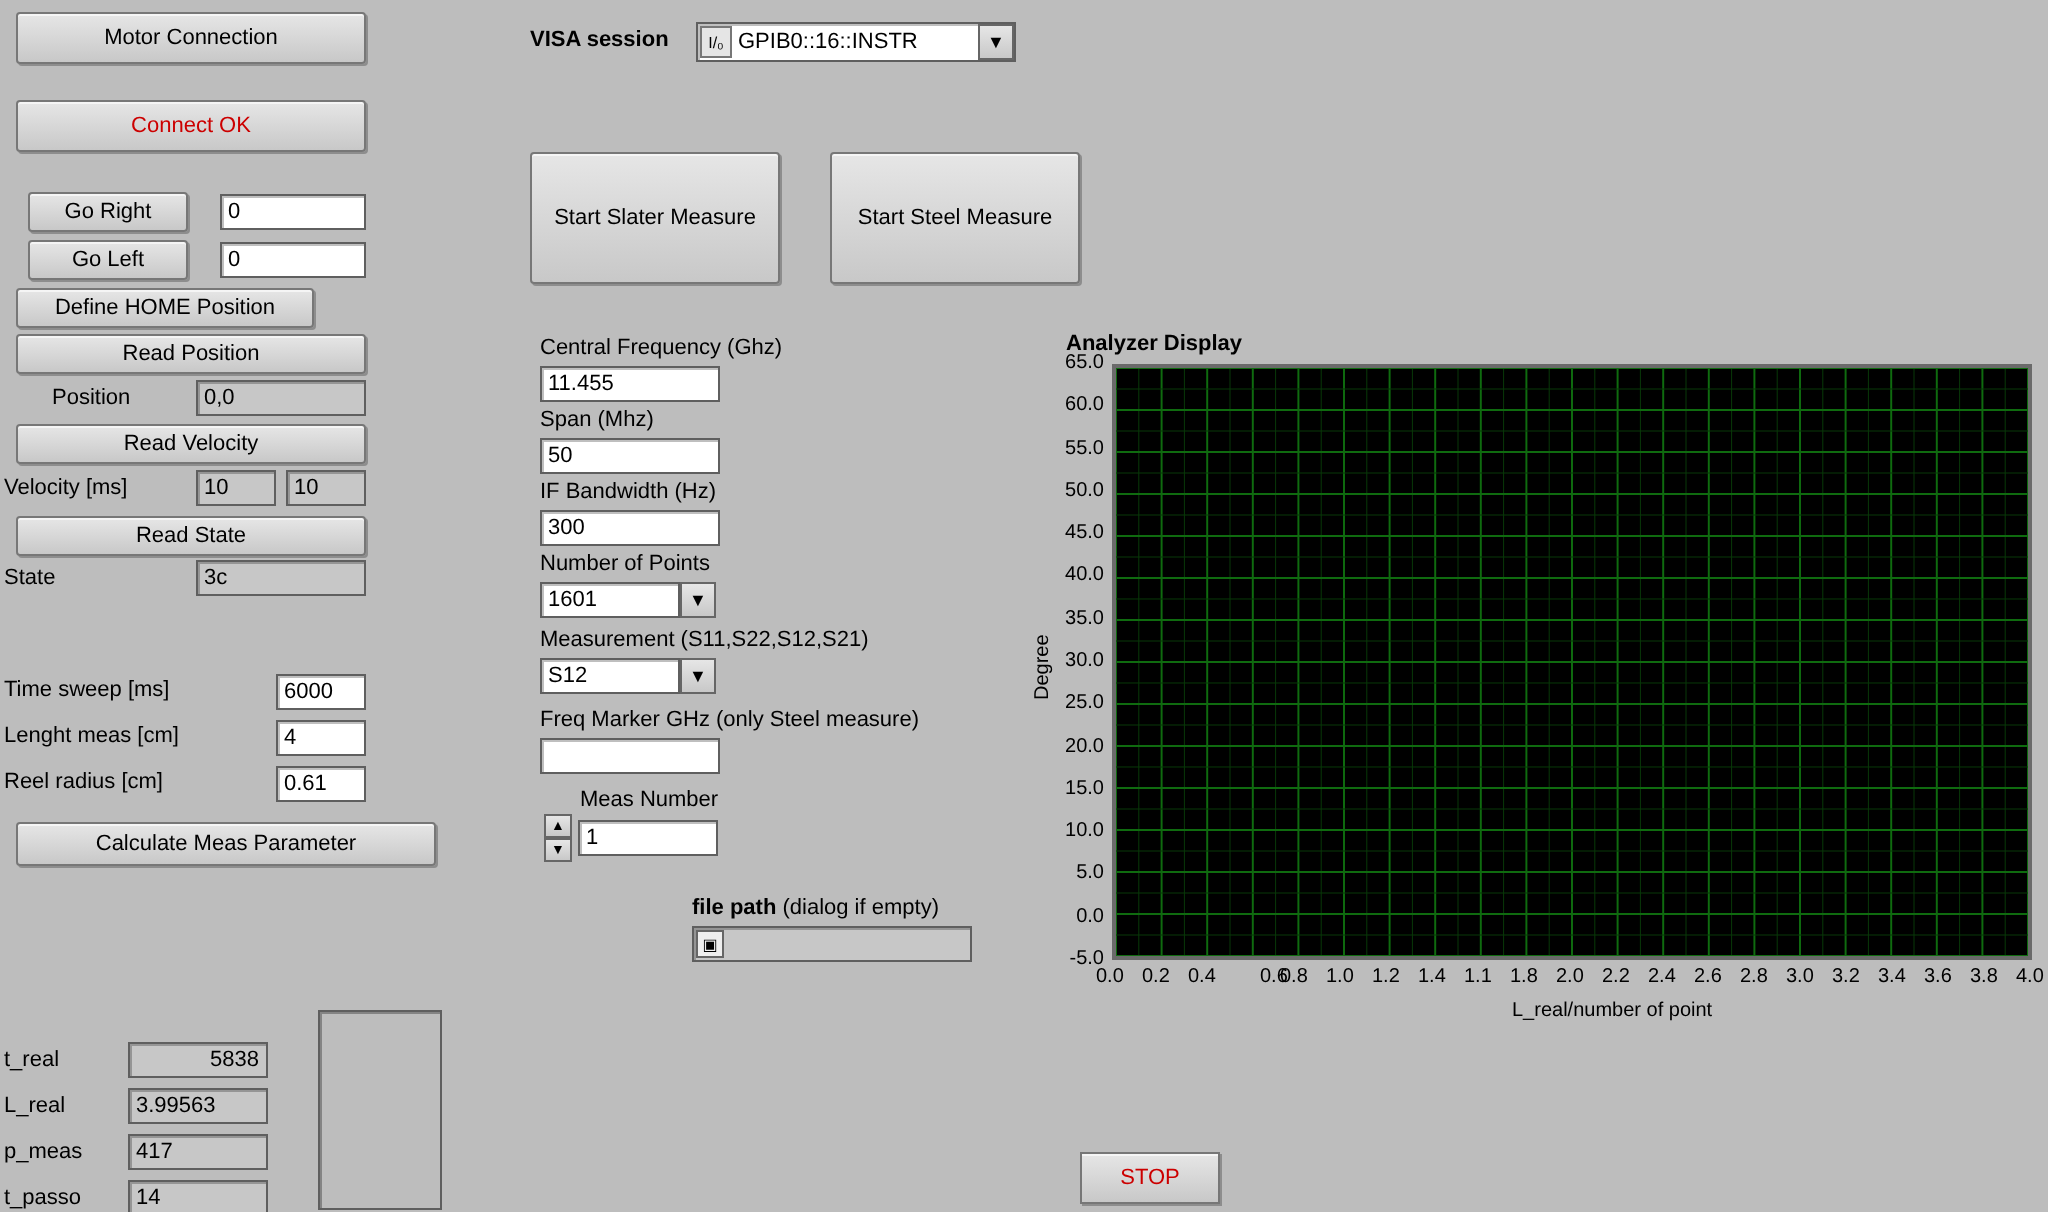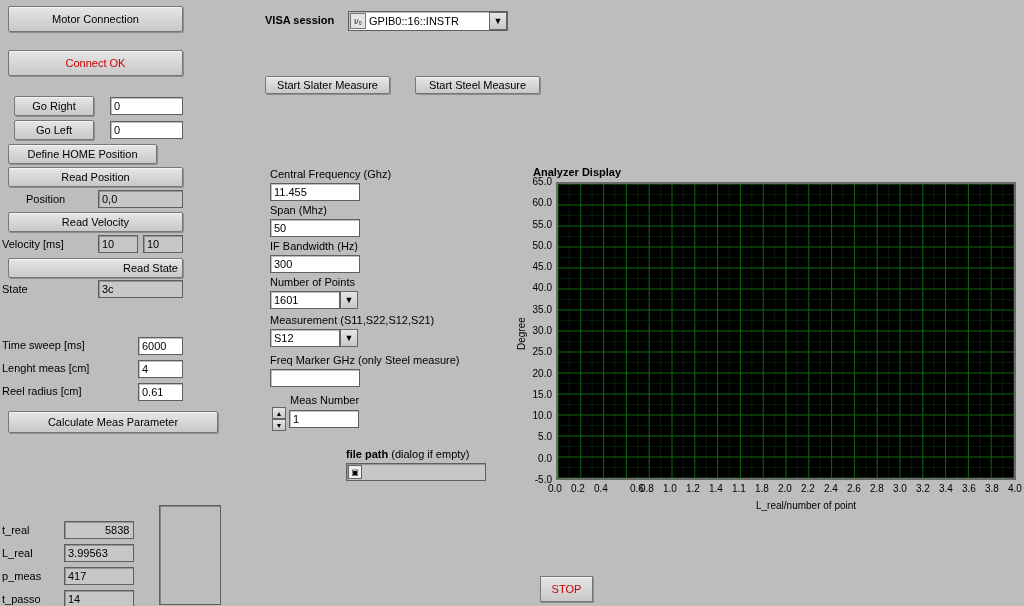--- a/index.html
+++ b/index.html
@@ -19,21 +19,21 @@
     border-radius: 2px;
     text-align: center;
     padding: 3px 4px;
     font-size: 11px;
     box-shadow: inset 0 1px 0 rgba(255,255,255,0.6), 1px 1px 0 rgba(0,0,0,.25);
     cursor: default;
     position: absolute;
     overflow: hidden;
   }
   .big-btn {
-    padding: 2px 8px;
+    padding: 26px 8px;
   }
   .input {
     background: #fff;
     border: 1px solid #5f5f5f;
     box-shadow: inset 1px 1px 0 rgba(0,0,0,0.25);
     font-size: 11px;
     font-family: inherit;
     padding: 2px 3px;
     height: 18px;
   }
@@ -133,21 +133,21 @@
 <div class="btn" style="left:8px; top:167px; width:175px;">Read Position</div>
 
 <div class="label" style="left:2px; top:193px;padding-left:24px;">Position</div>
 <div class="readout" style="left:98px; top:190px; width:85px;">0,0</div>
 
 <div class="btn" style="left:8px; top:212px; width:175px;">Read Velocity</div>
 <div class="label" style="left:2px; top:238px;">Velocity [ms]</div>
 <div class="readout" style="left:98px; top:235px; width:40px;">10</div>
 <div class="readout" style="left:143px; top:235px; width:40px;">10</div>
 
-<div class="btn" style="left:8px; top:258px; width:175px;text-align:right;">Read State</div>
+<div class="btn" style="left:8px; top:258px; width:175px;">Read State</div>
 <div class="label" style="left:2px; top:283px;">State</div>
 <div class="readout" style="left:98px; top:280px; width:85px;">3c</div>
 
 <div class="label" style="left:2px; top:339px;">Time sweep [ms]</div>
 <input class="input" style="position: absolute; left: 138px; top: 337px; width: 45px;" value="6000">
 
 <div class="label" style="left:2px; top:362px;">Lenght meas [cm]</div>
 <input class="input" style="position: absolute; left: 138px; top: 360px; width: 45px;" value="4">
 
 <div class="label" style="left:2px; top:385px;">Reel radius [cm]</div>
@@ -340,13 +340,13 @@
     <div class="tick" style="left: 916px; top: 483px;">3.2</div>
     <div class="tick" style="left: 939px; top: 483px;">3.4</div>
     <div class="tick" style="left: 962px; top: 483px;">3.6</div>
     <div class="tick" style="left: 985px; top: 483px;">3.8</div>
     <div class="tick" style="left: 1008px; top: 483px;">4.0</div>
   </div>
 
 <div class="axis-title rot" style="left:516px; top:350px;">Degree</div>
 <div class="axis-title" style="left:756px; top:500px;">L_real/number of point</div>
 
-<div class="stop-btn" style="left:540px; top:576px; width:53px;">STOP</div>
+<div class="stop-btn" style="left:540px; top:576px; width:70px;">STOP</div>
 
 </body></html>

